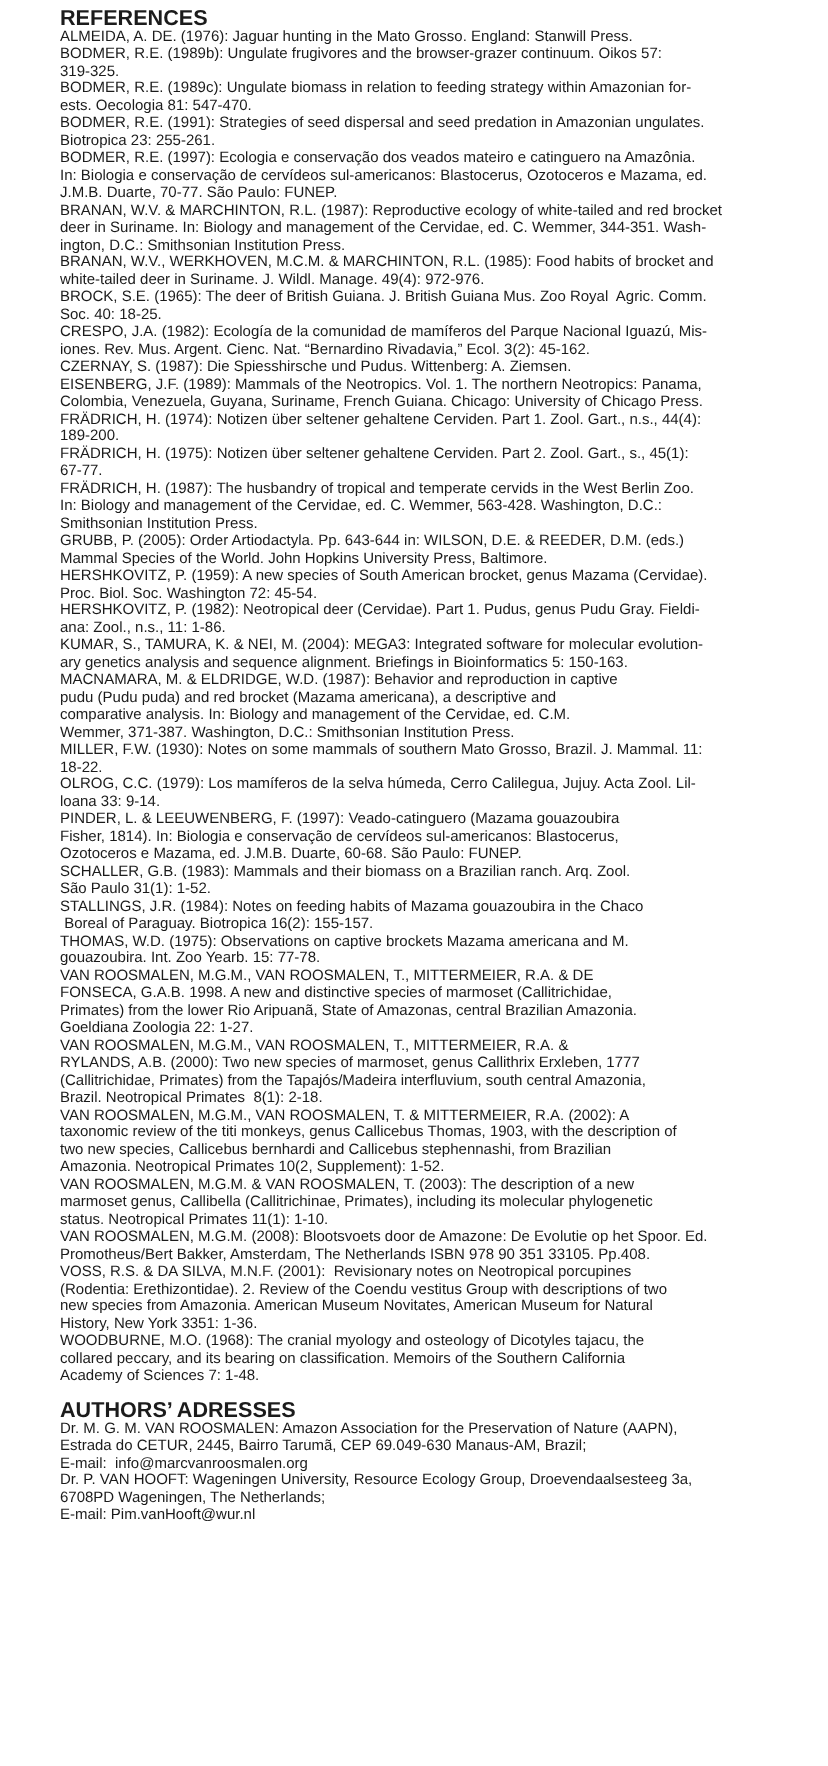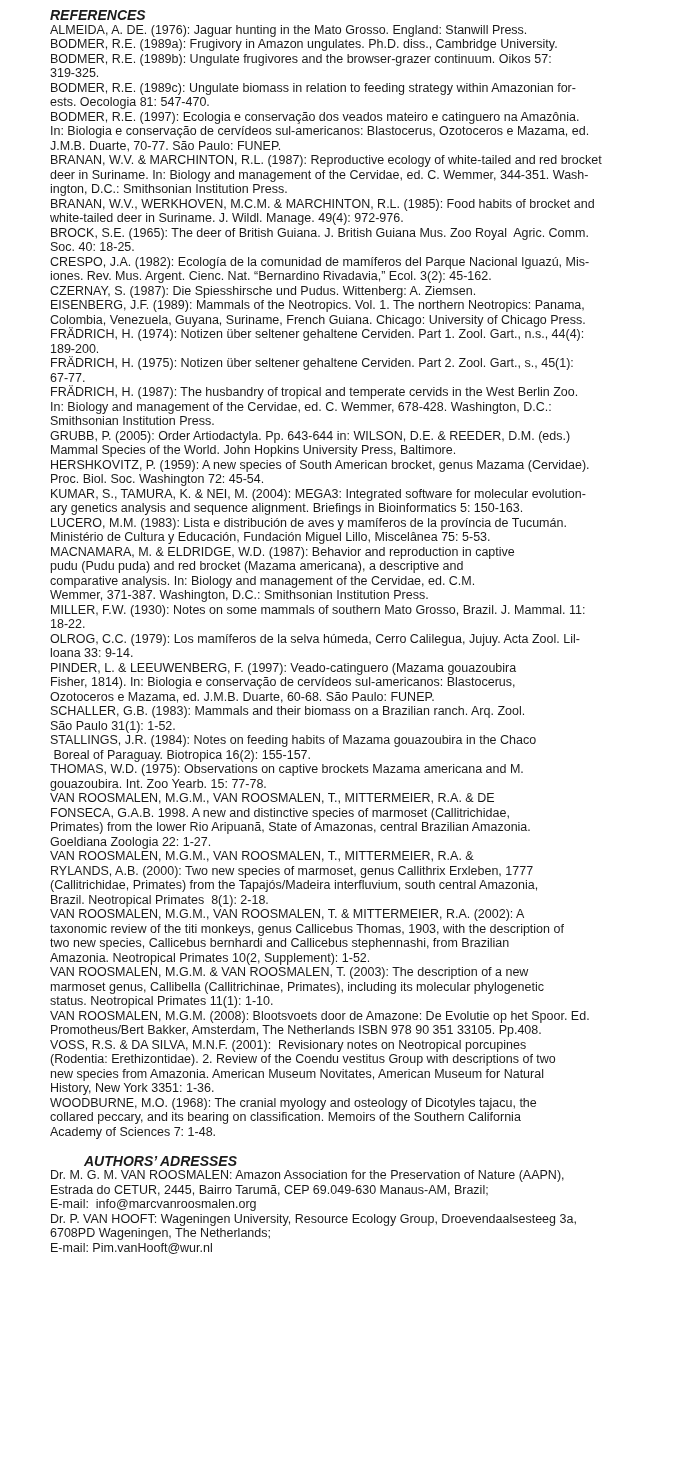--- a/index.html
+++ b/index.html
@@ -18,79 +18,78 @@
     width: 690px;
     min-height: 1472px;
     padding: 8px 10px 20px 50px;
     background: #ffffff;
     color: #1b1b1b;
     font-family: "Liberation Sans", "DejaVu Sans", sans-serif;
     font-size: 12.5px;
     line-height: 14.5px;
   }
   .section-heading {
-    font-size: 14px;
+    font-size: 18px;
     line-height: 14.5px;
     font-weight: bold;
     margin: 0;
     white-space: pre;
-    font-style: italic;
   }
   .authors-heading {
     margin-top: 14.5px;
-    margin-left: 34px;
   }
   .entry {
     margin: 0;
     white-space: pre;
   }
 </style>
 </head>
 <body>
 
 <div class="page">
 
   <section>
     <h1 class="section-heading">REFERENCES</h1>
     <p class="entry">ALMEIDA, A. DE. (1976): Jaguar hunting in the Mato Grosso. England: Stanwill Press.</p>
-    <p class="entry">BODMER, R.E. (1989a): Frugivory in Amazon ungulates. Ph.D. diss., Cambridge University.</p>
     <p class="entry">BODMER, R.E. (1989b): Ungulate frugivores and the browser-grazer continuum. Oikos 57:
 319-325.</p>
     <p class="entry">BODMER, R.E. (1989c): Ungulate biomass in relation to feeding strategy within Amazonian for-
 ests. Oecologia 81: 547-470.</p>
+    <p class="entry">BODMER, R.E. (1991): Strategies of seed dispersal and seed predation in Amazonian ungulates.
+Biotropica 23: 255-261.</p>
     <p class="entry">BODMER, R.E. (1997): Ecologia e conservação dos veados mateiro e catinguero na Amazônia.
 In: Biologia e conservação de cervídeos sul-americanos: Blastocerus, Ozotoceros e Mazama, ed.
 J.M.B. Duarte, 70-77. São Paulo: FUNEP.</p>
     <p class="entry">BRANAN, W.V. &amp; MARCHINTON, R.L. (1987): Reproductive ecology of white-tailed and red brocket
 deer in Suriname. In: Biology and management of the Cervidae, ed. C. Wemmer, 344-351. Wash-
 ington, D.C.: Smithsonian Institution Press.</p>
     <p class="entry">BRANAN, W.V., WERKHOVEN, M.C.M. &amp; MARCHINTON, R.L. (1985): Food habits of brocket and
 white-tailed deer in Suriname. J. Wildl. Manage. 49(4): 972-976.</p>
     <p class="entry">BROCK, S.E. (1965): The deer of British Guiana. J. British Guiana Mus. Zoo Royal  Agric. Comm.
 Soc. 40: 18-25.</p>
     <p class="entry">CRESPO, J.A. (1982): Ecología de la comunidad de mamíferos del Parque Nacional Iguazú, Mis-
 iones. Rev. Mus. Argent. Cienc. Nat. “Bernardino Rivadavia,” Ecol. 3(2): 45-162.</p>
     <p class="entry">CZERNAY, S. (1987): Die Spiesshirsche und Pudus. Wittenberg: A. Ziemsen.</p>
     <p class="entry">EISENBERG, J.F. (1989): Mammals of the Neotropics. Vol. 1. The northern Neotropics: Panama,
 Colombia, Venezuela, Guyana, Suriname, French Guiana. Chicago: University of Chicago Press.</p>
     <p class="entry">FRÄDRICH, H. (1974): Notizen über seltener gehaltene Cerviden. Part 1. Zool. Gart., n.s., 44(4):
 189-200.</p>
     <p class="entry">FRÄDRICH, H. (1975): Notizen über seltener gehaltene Cerviden. Part 2. Zool. Gart., s., 45(1):
 67-77.</p>
     <p class="entry">FRÄDRICH, H. (1987): The husbandry of tropical and temperate cervids in the West Berlin Zoo.
-In: Biology and management of the Cervidae, ed. C. Wemmer, 678-428. Washington, D.C.:
+In: Biology and management of the Cervidae, ed. C. Wemmer, 563-428. Washington, D.C.:
 Smithsonian Institution Press.</p>
     <p class="entry">GRUBB, P. (2005): Order Artiodactyla. Pp. 643-644 in: WILSON, D.E. &amp; REEDER, D.M. (eds.)
 Mammal Species of the World. John Hopkins University Press, Baltimore.</p>
     <p class="entry">HERSHKOVITZ, P. (1959): A new species of South American brocket, genus Mazama (Cervidae).
 Proc. Biol. Soc. Washington 72: 45-54.</p>
+    <p class="entry">HERSHKOVITZ, P. (1982): Neotropical deer (Cervidae). Part 1. Pudus, genus Pudu Gray. Fieldi-
+ana: Zool., n.s., 11: 1-86.</p>
     <p class="entry">KUMAR, S., TAMURA, K. &amp; NEI, M. (2004): MEGA3: Integrated software for molecular evolution-
 ary genetics analysis and sequence alignment. Briefings in Bioinformatics 5: 150-163.</p>
-    <p class="entry">LUCERO, M.M. (1983): Lista e distribución de aves y mamíferos de la província de Tucumán.
-Ministério de Cultura y Educación, Fundación Miguel Lillo, Miscelânea 75: 5-53.</p>
     <p class="entry">MACNAMARA, M. &amp; ELDRIDGE, W.D. (1987): Behavior and reproduction in captive
 pudu (Pudu puda) and red brocket (Mazama americana), a descriptive and
 comparative analysis. In: Biology and management of the Cervidae, ed. C.M.
 Wemmer, 371-387. Washington, D.C.: Smithsonian Institution Press.</p>
     <p class="entry">MILLER, F.W. (1930): Notes on some mammals of southern Mato Grosso, Brazil. J. Mammal. 11:
 18-22.</p>
     <p class="entry">OLROG, C.C. (1979): Los mamíferos de la selva húmeda, Cerro Calilegua, Jujuy. Acta Zool. Lil-
 loana 33: 9-14.</p>
     <p class="entry">PINDER, L. &amp; LEEUWENBERG, F. (1997): Veado-catinguero (Mazama gouazoubira
 Fisher, 1814). In: Biologia e conservação de cervídeos sul-americanos: Blastocerus,

